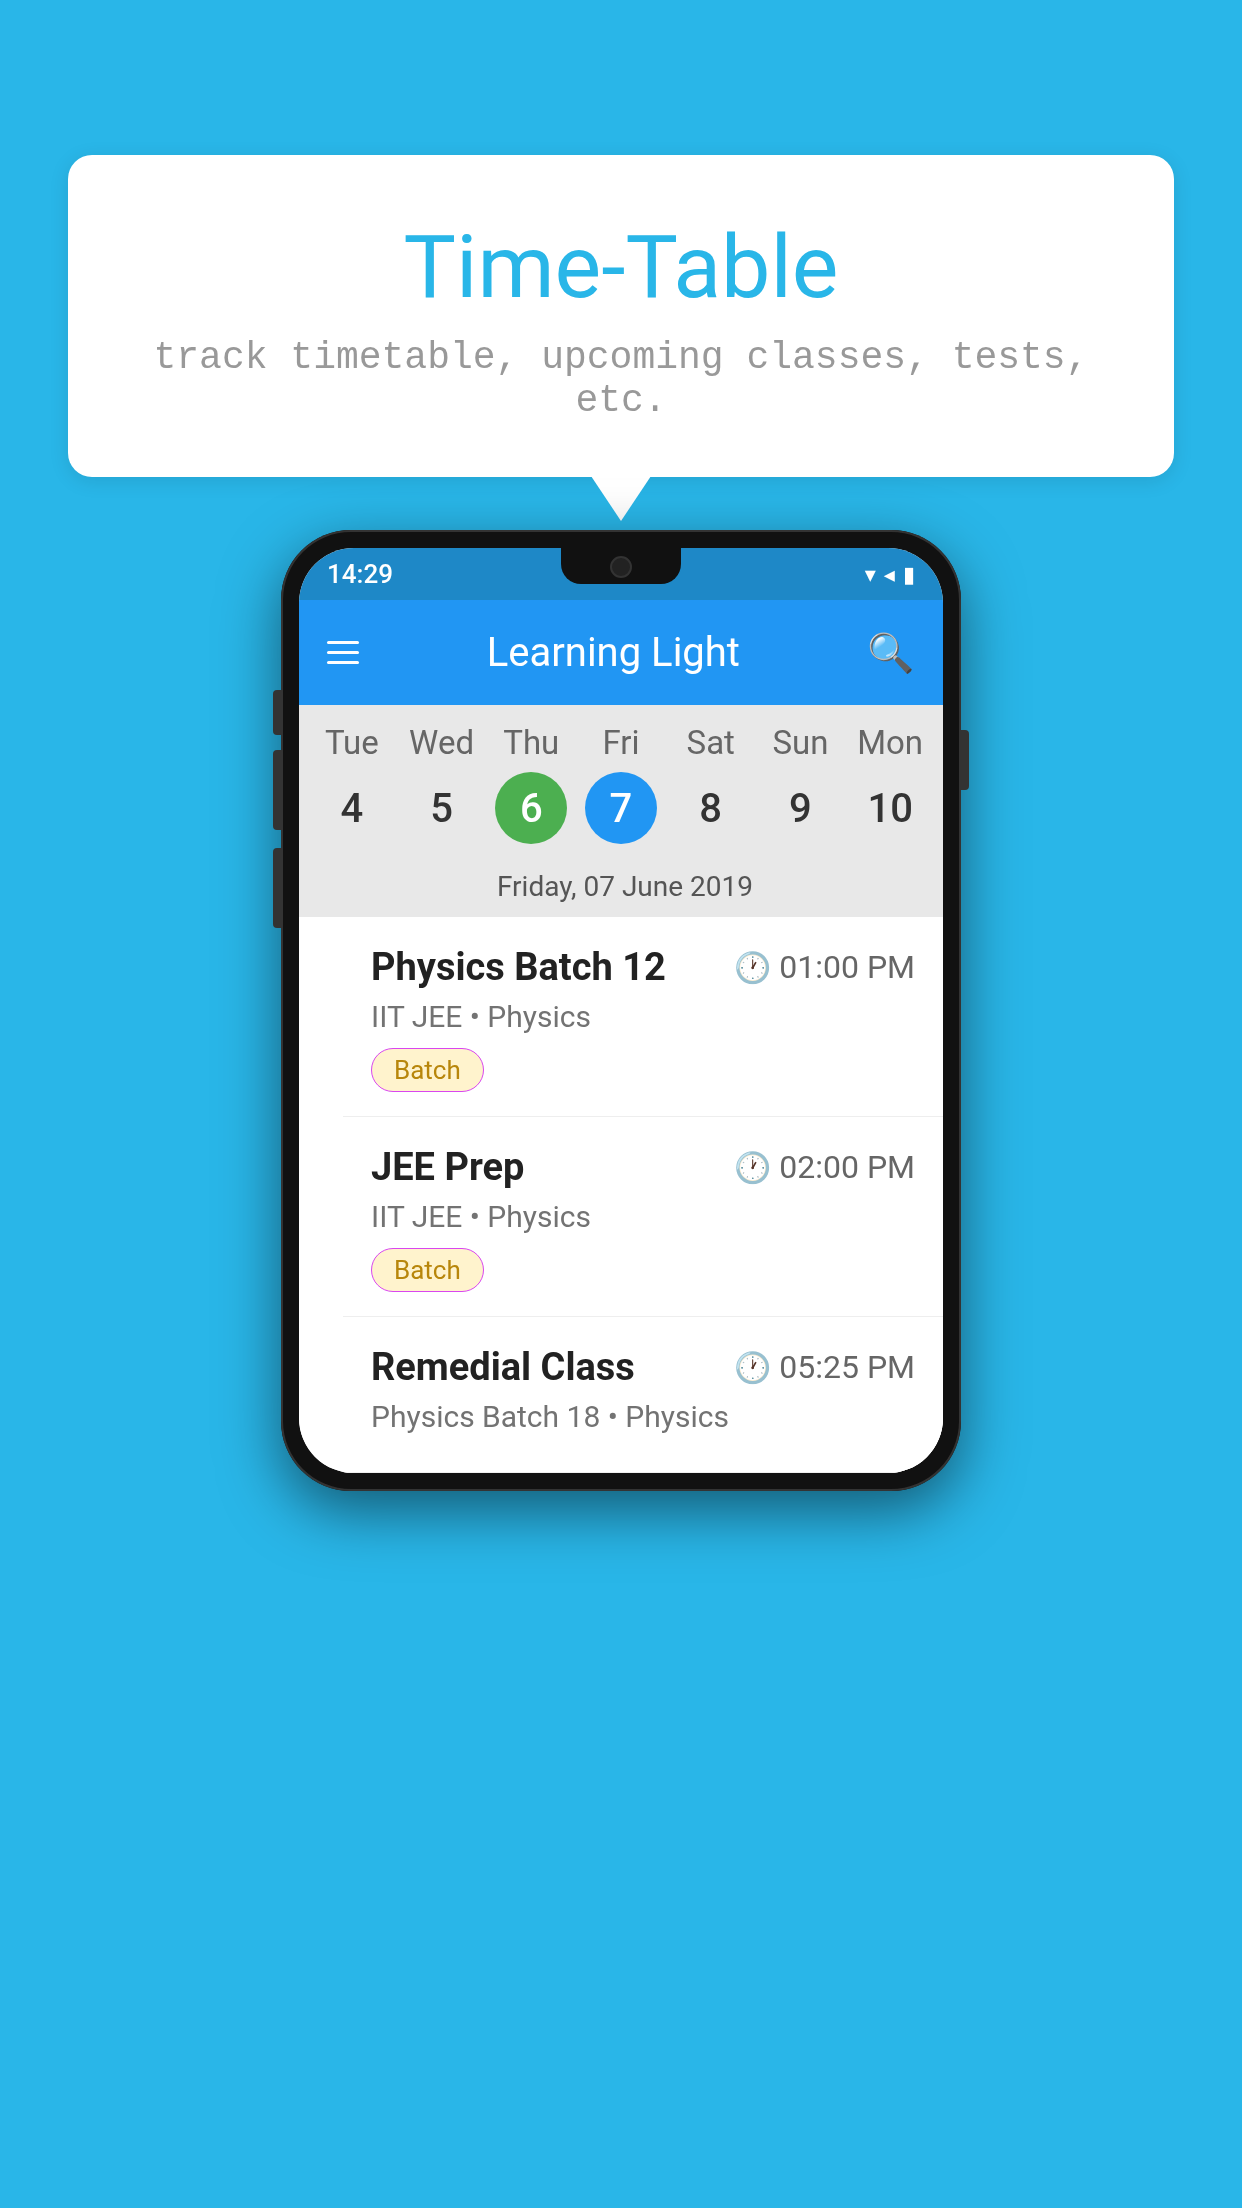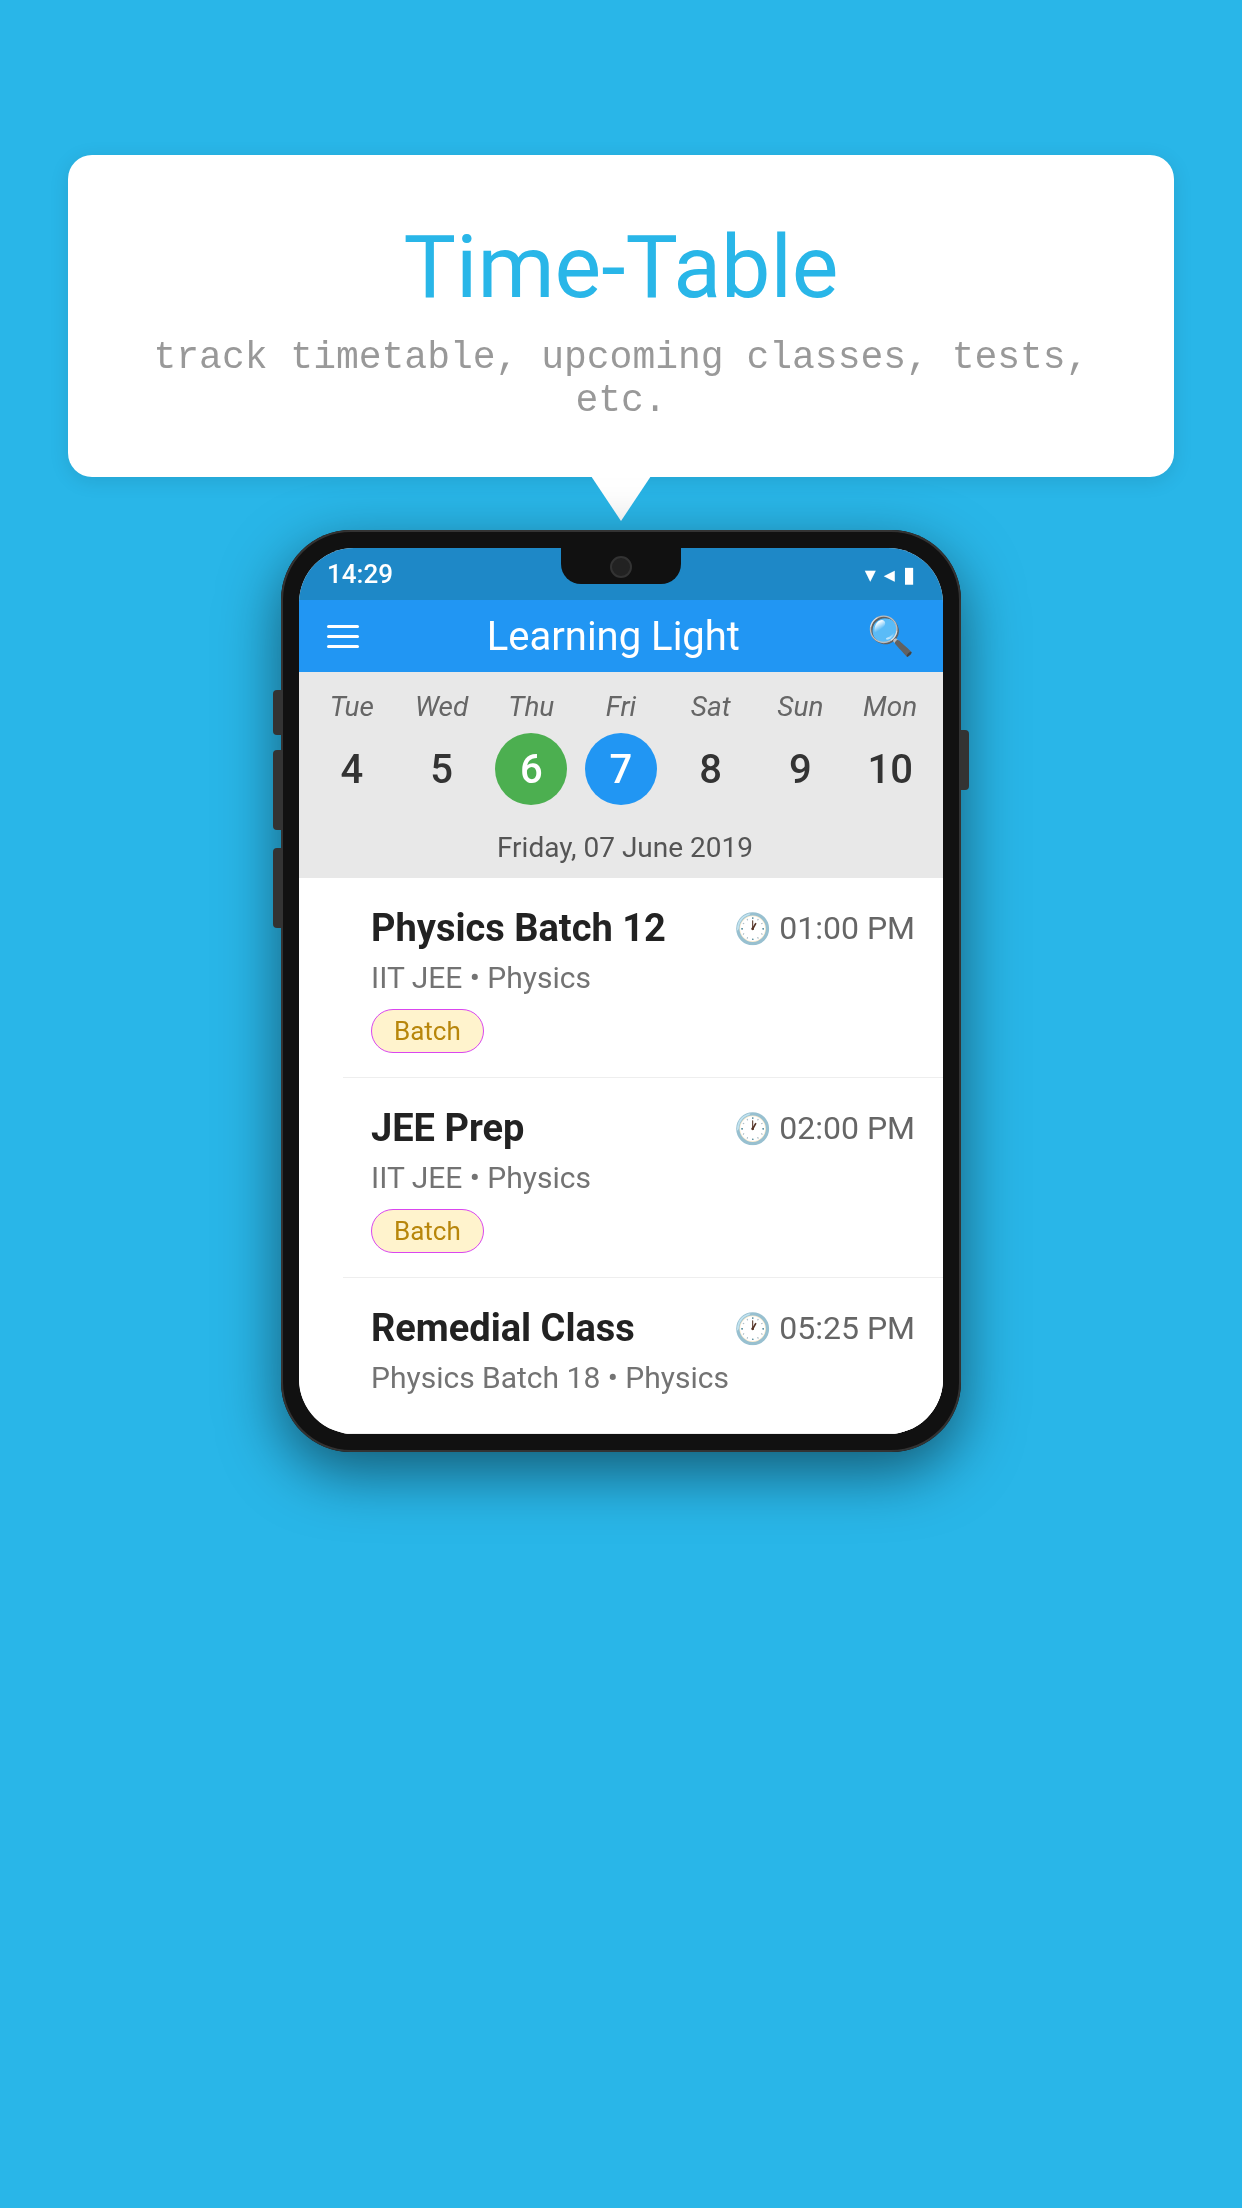--- a/index.html
+++ b/index.html
@@ -134,21 +134,21 @@
     }
 
     .status-icon {
       color: white;
       font-size: 22px;
     }
 
     
     .app-bar {
       background: #2196f3;
-      height: 72px;
+      height: 105px;
       display: flex;
       align-items: center;
       padding: 0 28px;
       gap: 24px;
     }
 
     .menu-icon {
       color: white;
       font-size: 36px;
       display: flex;
@@ -185,24 +185,23 @@
     }
 
     .days-header {
       display: grid;
       grid-template-columns: repeat(7, 1fr);
       text-align: center;
       padding: 0 8px;
     }
 
     .day-label {
-      font-size: 28px;
+      font-size: 33px;
       color: #666;
       padding-bottom: 10px;
-      font-style: italic;
     }
 
     .dates-row {
       display: grid;
       grid-template-columns: repeat(7, 1fr);
       text-align: center;
       padding: 0 8px 18px;
     }
 
     .date-item {

